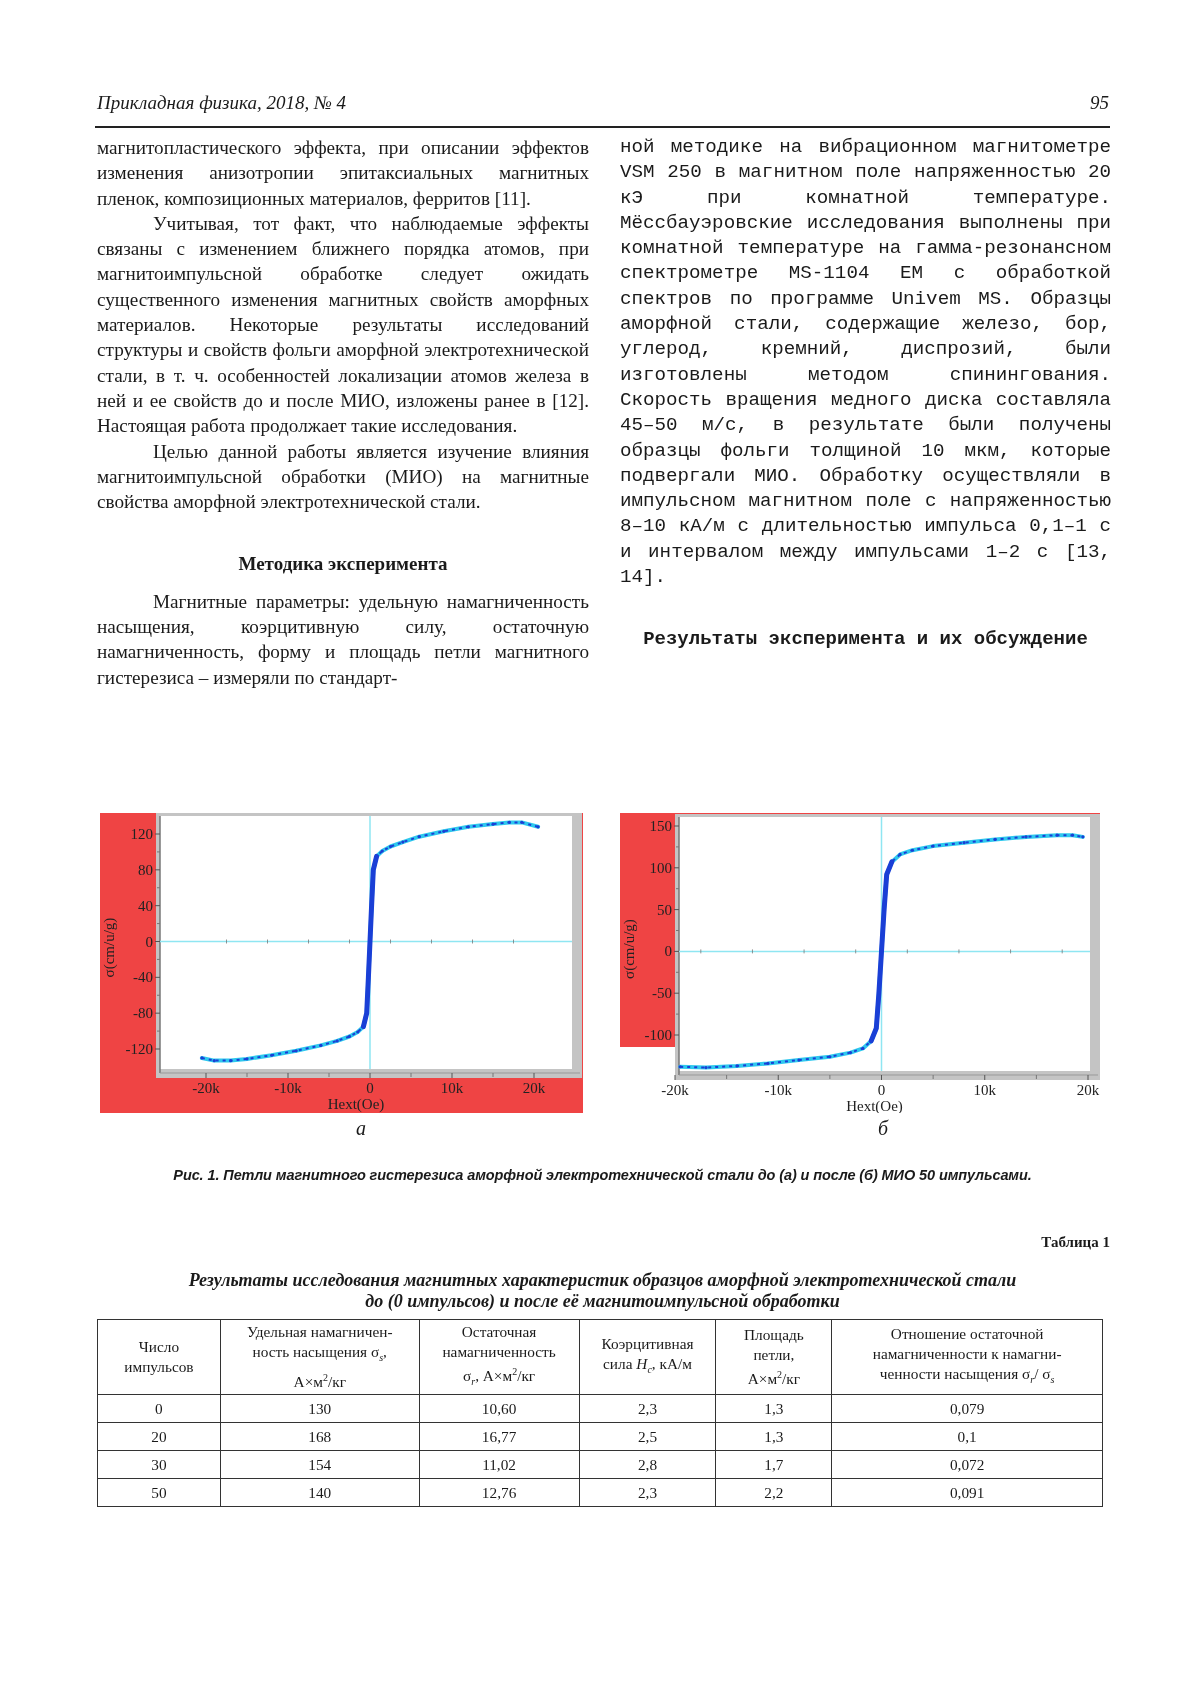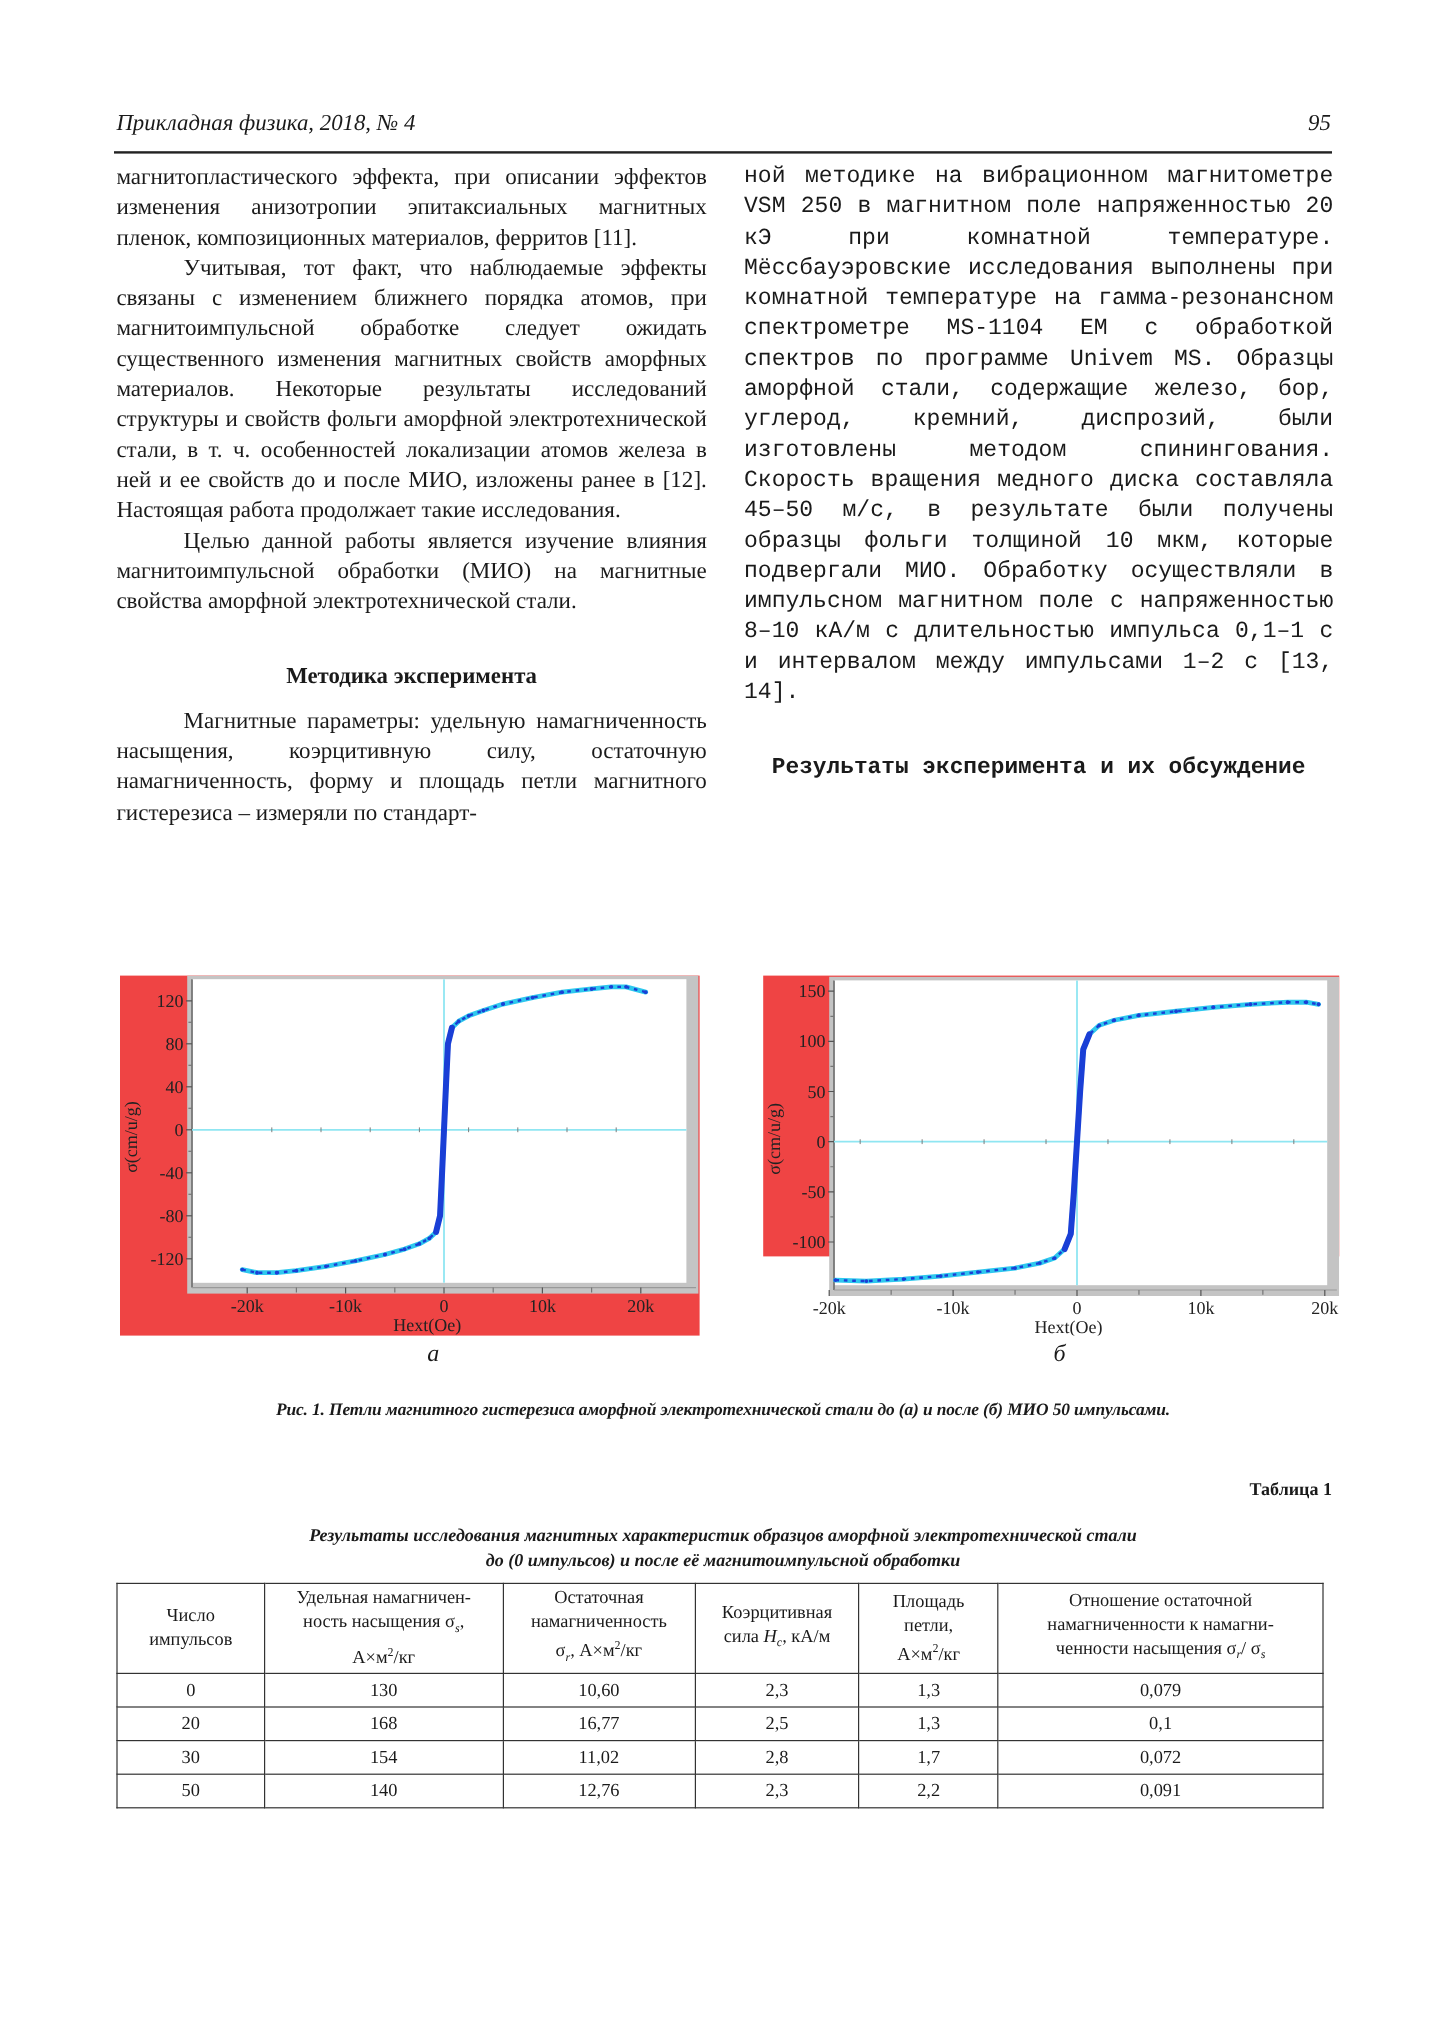--- a/index.html
+++ b/index.html
@@ -12,24 +12,24 @@
   .col { font-size: 19.2px; line-height: 25.3px; text-align: justify; }
   .col p { margin: 0; }
   .col .ind { text-indent: 56px; }
   .col-left { left: 97px; top: 135px; width: 492px; }
   .col-right { left: 620px; top: 135px; width: 491px; font-family: Liberation Mono, monospace; }
   .sec-title { font-weight: bold; text-align: center; font-size: 19px; text-indent: 0; }
   .chart-panel { position: absolute; background: #ef4444; }
   .chart-panel svg { position: absolute; left: 0; top: 0; }
   .sub-label { font-style: italic; font-size: 20px; text-align: center; width: 40px; }
   .fig-caption { left: 95px; top: 1167px; width: 1015px; text-align: center; font-weight: bold;
-                 font-style: italic; font-size: 14.5px; font-family: Liberation Serif, serif; letter-spacing: -0.1px; }
+                 font-style: italic; font-size: 14.5px; font-family: Liberation Sans, sans-serif; letter-spacing: -0.1px; }
   .table-label { right: 90px; top: 1234px; font-weight: bold; font-size: 15px; }
   .table-title { left: 95px; top: 1270px; width: 1015px; text-align: center; font-weight: bold;
-                 font-style: italic; font-size: 15px; line-height: 21px; }
+                 font-style: italic; font-size: 18px; line-height: 21px; }
   table.data { position: absolute; left: 97px; top: 1319px; width: 1006px; border-collapse: collapse;
                font-size: 15.3px; }
   table.data th, table.data td { border: 1.6px solid #333; text-align: center; font-weight: normal; }
   table.data th { height: 70px; line-height: 20px; padding: 2px 4px; vertical-align: middle; }
   table.data td { height: 27px; padding: 0; }
   sub, sup { font-size: 10px; }
   .tick-lbl { font-family: "Liberation Serif", serif; font-size: 15px; fill: #222; }
   .axis-title { font-family: "Liberation Serif", serif; font-size: 15px; fill: #222; }
 </style>
 </head>
@@ -133,21 +133,21 @@
       <circle cx="343.79999999999995" cy="18.3125" r="1.6" fill="#1a3fd6"></circle>
       <circle cx="368.40000000000003" cy="13.833333333333332" r="1.6" fill="#1a3fd6"></circle>
       <circle cx="393" cy="11.145833333333334" r="1.6" fill="#1a3fd6"></circle>
       <circle cx="409.40000000000003" cy="9.354166666666666" r="1.6" fill="#1a3fd6"></circle>
       <circle cx="421.7" cy="9.354166666666666" r="1.6" fill="#1a3fd6"></circle>
       <circle cx="438.09999999999997" cy="13.833333333333332" r="1.6" fill="#1a3fd6"></circle>
     </svg>
 </div>
 <div class="abs sub-label" style="left:341px;top:1117px;">а</div>
 
-<div class="chart-panel" style="left:620px;top:813px;width:480px;height:234px;margin-left:16px;">
+<div class="chart-panel" style="left:620px;top:813px;width:480px;height:234px;">
   <svg id="chart-b" width="480" height="300">
       <rect x="55" y="1" width="425" height="266" fill="#c4c4c4"></rect>
       <rect x="59" y="4" width="411" height="254" fill="#ffffff"></rect>
       <line x1="59" y1="4" x2="59" y2="262" stroke="#777" stroke-width="1.5"></line>
       <line x1="59" y1="262" x2="478" y2="262" stroke="#999" stroke-width="1"></line>
       <line x1="59" y1="138.39999999999998" x2="470" y2="138.39999999999998" stroke="#8fe6f2" stroke-width="1.5"></line>
       <line x1="261.5" y1="4" x2="261.5" y2="258" stroke="#8fe6f2" stroke-width="1.5"></line>
       <line x1="54" y1="13" x2="59" y2="13" stroke="#555" stroke-width="1"></line>
       <text x="52" y="18" text-anchor="end" class="tick-lbl">150</text>
       <line x1="56" y1="33.900000000000006" x2="59" y2="33.900000000000006" stroke="#777" stroke-width="1"></line>

